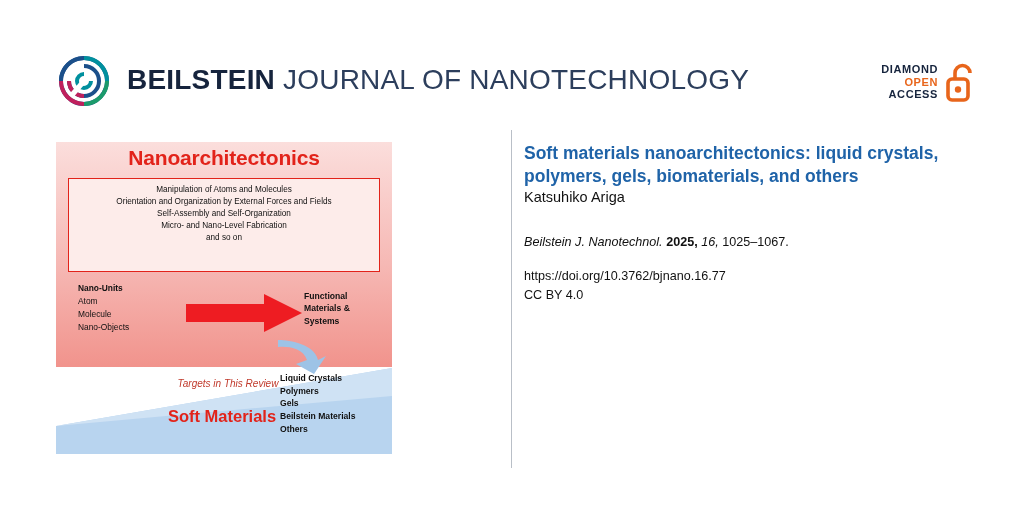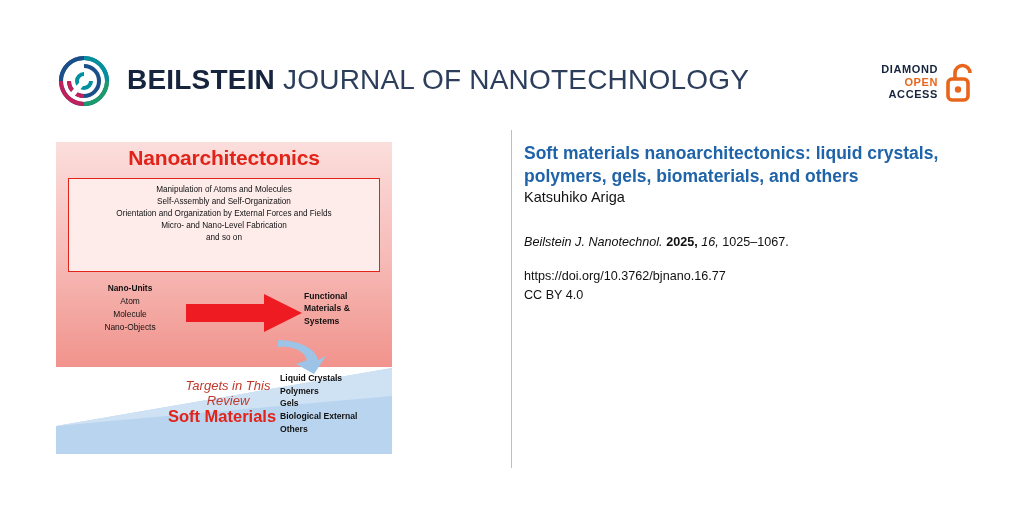--- a/index.html
+++ b/index.html
@@ -129,21 +129,20 @@
     font-size: 8.2px;
     line-height: 1.47;
     color: #111111;
   }
 
   .nano-units {
     position: absolute;
     left: 22px;
     top: 140px;
     width: 104px;
-    text-align: center;
     font-size: 8.4px;
     line-height: 1.55;
     color: #111111;
   }
   .nano-units .hd {
     font-weight: bold;
   }
   .big-arrow {
     position: absolute;
     left: 130px;
@@ -175,21 +174,21 @@
     top: 0;
     width: 336px;
     height: 90px;
   }
   .targets-label {
     position: absolute;
     left: 108px;
     top: 14px;
     width: 128px;
     text-align: center;
-    font-size: 13px;
+    font-size: 10px;
     font-style: italic;
     color: #c0392b;
   }
   .soft-materials {
     position: absolute;
     left: 96px;
     top: 27px;
     width: 140px;
     text-align: center;
     font-size: 16.5px;
@@ -296,22 +295,22 @@
 
 <div class="v-divider"></div>
 
 <div class="graphic">
 
   <div class="panel-top">
     <div class="nano-title">Nanoarchitectonics</div>
 
     <div class="nano-box">
       <div>Manipulation of Atoms and Molecules</div>
+      <div>Orientation and Organization by External Forces and Fields</div>
       <div>Self-Assembly and Self-Organization</div>
-      <div>Orientation and Organization by External Forces and Fields</div>
       <div>Micro- and Nano-Level Fabrication</div>
       <div>and so on</div>
     </div>
 
     <div class="nano-units">
       <div class="hd">Nano-Units</div>
       <div>Atom</div>
       <div>Molecule</div>
       <div>Nano-Objects</div>
     </div>
@@ -333,21 +332,21 @@
         <polygon points="0,62 336,4 336,90 0,90" fill="#b8d4ef"></polygon>
         <polygon points="0,62 336,4 336,32 110,52" fill="#cfe2f4"></polygon>
       </svg>
     </div>
     <div class="targets-label">Targets in This Review</div>
     <div class="soft-materials">Soft Materials</div>
     <div class="soft-list">
       <div>Liquid Crystals</div>
       <div>Polymers</div>
       <div>Gels</div>
-      <div>Biological External</div>
+      <div>Beilstein Materials</div>
       <div>Others</div>
     </div>
   </div>
 
   <div class="curve-arrow">
     <svg viewBox="0 0 60 38" width="60" height="38" aria-hidden="true">
       <path d="M4 2 C10 2 40 4 44 22 L52 18 L40 36 L22 26 L33 22 C29 10 14 8 4 9 Z" fill="#9dc3e6"></path>
     </svg>
   </div>
 </div>

